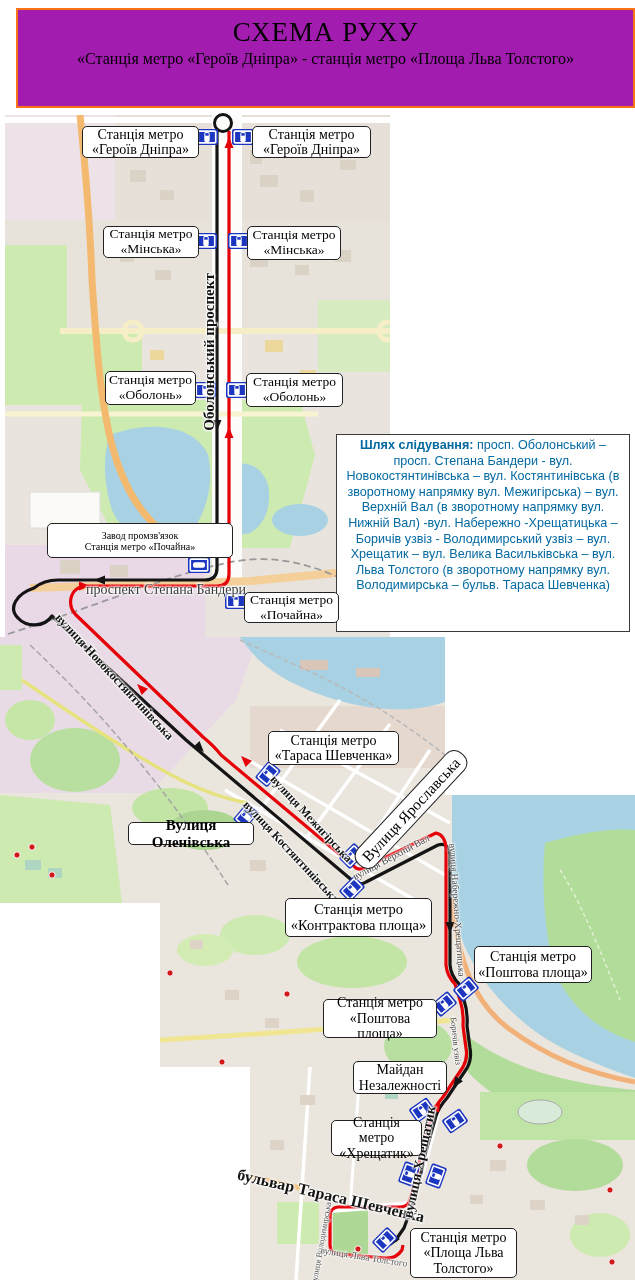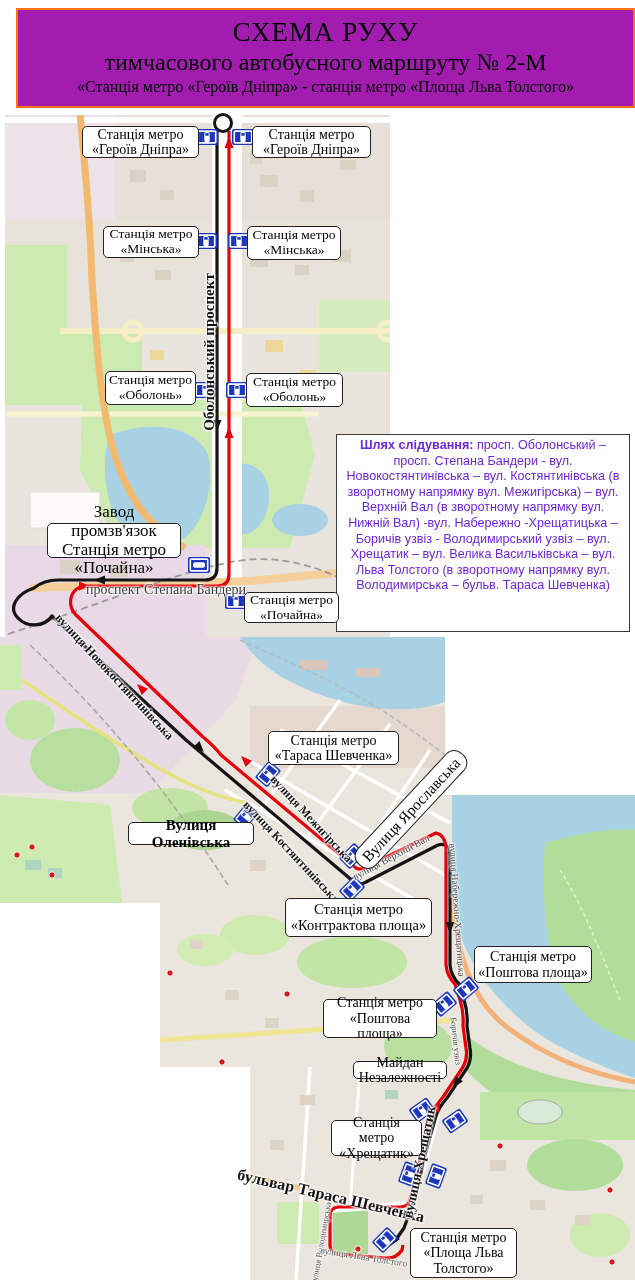--- a/index.html
+++ b/index.html
@@ -14,21 +14,21 @@
   .st-label{position:absolute;z-index:3;background:#fff;border:1.4px solid #222;border-radius:5px;
         display:flex;align-items:center;justify-content:center;text-align:center;
         white-space:pre-line;line-height:1.1;color:#000;padding:1px 3px;box-sizing:border-box;
         font-family:"Liberation Serif",serif;}
   .street{position:absolute;z-index:2;white-space:nowrap;color:#141414;
         font-family:"Liberation Serif",serif;
         text-shadow:0 0 2px #fff,0 0 2px #fff,0 0 3px #fff,1px 1px 2px #fff,-1px -1px 2px #fff;}
   .route-box{position:absolute;z-index:3;left:336px;top:434px;width:294px;min-height:198px;
         border:1.6px solid #3a3a3a;background:#fff;box-sizing:border-box;
         font-family:"Liberation Sans",sans-serif;font-size:12.6px;line-height:1.24;
-        text-align:center;padding:3px 5px;color:#6d28d9;}
+        text-align:center;padding:3px 5px;color:#0369a1;}
 </style>
 </head>
 <body>
 
 <div class="page">
 
   <svg id="mapsvg" width="635" height="1280" viewBox="0 0 635 1280">
     <defs>
       <clipPath id="clipA">
           <rect x="5" y="115" width="385" height="522"></rect>
@@ -226,56 +226,55 @@
       <use href="#busicon" transform="translate(422,1110) rotate(-35)"></use>
       <use href="#busicon" transform="translate(455,1121) rotate(-35)"></use>
       <use href="#busicon" transform="translate(409,1174) rotate(-70)"></use>
       <use href="#busicon" transform="translate(436,1176) rotate(-70)"></use>
       <use href="#busicon" transform="translate(385,1240) rotate(-45)"></use>
     </g>
   </svg>
 
   <div class="title-box">
     <div class="title-l1">СХЕМА РУХУ</div>
-    <div class="title-l2">тимчасового автобусного маршруту № 2-М</div>
     <div class="title-l3">«Станція метро «Героїв Дніпра» - станція метро «Площа Льва Толстого»</div>
   </div>
 
   <div class="route-box">
     <b>Шлях слідування:</b>
     <span>просп. Оболонський – просп. Степана Бандери - вул. Новокостянтинівська – вул. Костянтинівська (в зворотному напрямку вул. Межигірська) – вул. Верхній Вал  (в зворотному напрямку вул. Нижній Вал) -вул. Набережно -Хрещатицька – Боричів узвіз - Володимирський узвіз – вул. Хрещатик – вул. Велика Васильківська – вул. Льва Толстого (в зворотному напрямку вул. Володимирська – бульв. Тараса Шевченка)</span>
   </div>
 
   <div class="st-label" style="left:82px;top:126px;width:117px;height:32px;font-size:14px;">Станція метро
 «Героїв Дніпра»</div>
   <div class="st-label" style="left:252px;top:126px;width:119px;height:32px;font-size:14px;">Станція метро
 «Героїв Дніпра»</div>
   <div class="st-label" style="left:103px;top:226px;width:96px;height:32px;font-size:13.5px;">Станція метро
 «Мінська»</div>
   <div class="st-label" style="left:247px;top:226px;width:94px;height:34px;font-size:13.5px;">Станція метро
 «Мінська»</div>
   <div class="st-label" style="left:105px;top:371px;width:91px;height:34px;font-size:13.5px;">Станція метро
 «Оболонь»</div>
   <div class="st-label" style="left:246px;top:373px;width:97px;height:34px;font-size:13.5px;">Станція метро
 «Оболонь»</div>
-  <div class="st-label" style="left:47px;top:523px;width:134px;height:35px;font-size:17px;">Завод промзв'язок
+  <div class="st-label" style="left:47px;top:523px;width:186px;height:35px;font-size:10px;">Завод промзв'язок
 Станція метро «Почайна»</div>
   <div class="st-label" style="left:244px;top:592px;width:95px;height:31px;font-size:13.5px;">Станція метро
 «Почайна»</div>
   <div class="st-label" style="left:268px;top:731px;width:131px;height:34px;font-size:14px;">Станція метро
 «Тараса Шевченка»</div>
   <div class="st-label" style="left:128px;top:822px;width:126px;height:23px;font-size:15px;font-weight:bold;">Вулиця Оленівська</div>
   <div class="st-label" style="left:335px;top:797px;width:152px;height:25px;font-size:15.5px;border-radius:11px;transform:rotate(-47deg);">Вулиця Ярославська</div>
   <div class="st-label" style="left:285px;top:898px;width:147px;height:39px;font-size:14.5px;">Станція метро
 «Контрактова площа»</div>
   <div class="st-label" style="left:474px;top:946px;width:118px;height:37px;font-size:14px;">Станція метро
 «Поштова площа»</div>
   <div class="st-label" style="left:323px;top:999px;width:114px;height:39px;font-size:14px;">Станція метро
 «Поштова площа»</div>
-  <div class="st-label" style="left:353px;top:1061px;width:94px;height:18px;font-size:14px;">Майдан
+  <div class="st-label" style="left:353px;top:1061px;width:94px;height:33px;font-size:14px;">Майдан
 Незалежності</div>
   <div class="st-label" style="left:331px;top:1120px;width:91px;height:36px;font-size:14px;">Станція метро
 «Хрещатик»</div>
   <div class="st-label" style="left:410px;top:1228px;width:107px;height:50px;font-size:14px;">Станція метро
 «Площа Льва
 Толстого»</div>
 
   <div class="street" style="left:209px;top:352px;font-size:15px;font-weight:bold;transform:translate(-50%,-50%) rotate(-90deg);">Оболонський проспект</div>
   <div class="street" style="left:166px;top:590px;font-size:14px;color:#3a3a3a;transform:translate(-50%,-50%);">проспект Степана Бандери</div>
   <div class="street" style="left:114px;top:677px;font-size:12.5px;font-weight:bold;transform:translate(-50%,-50%) rotate(47deg);">вулиця Новокостянтинівська</div>

